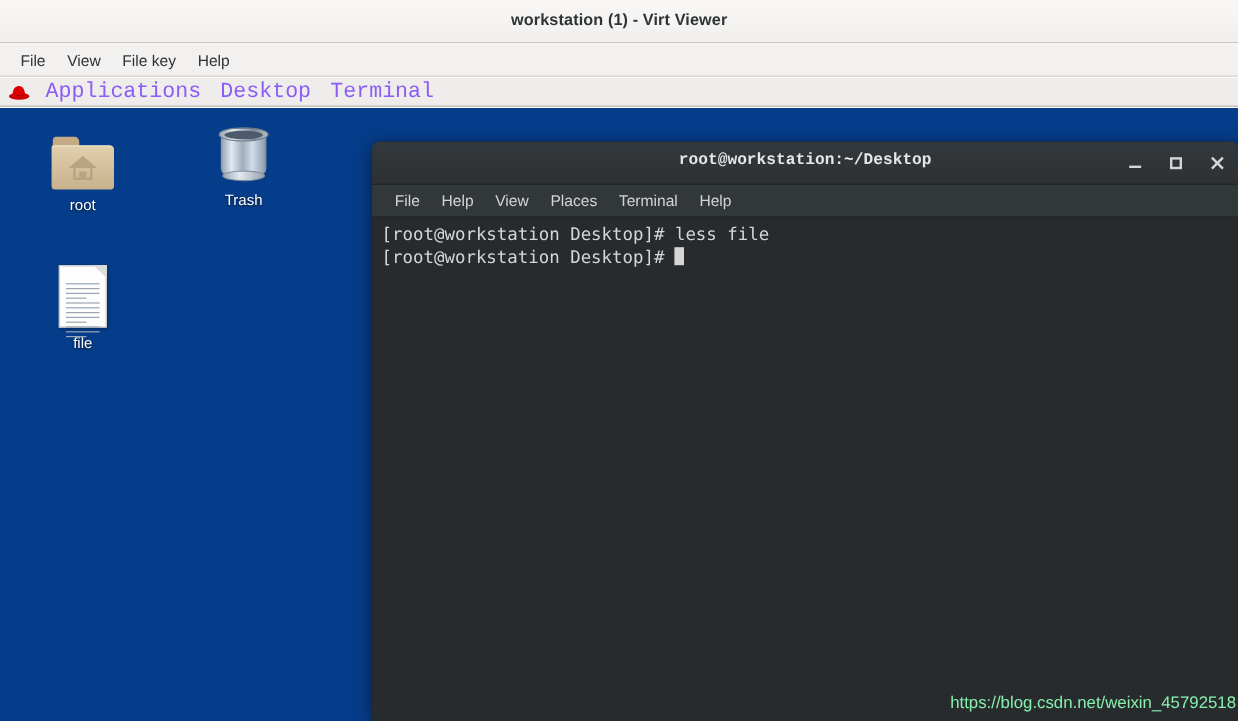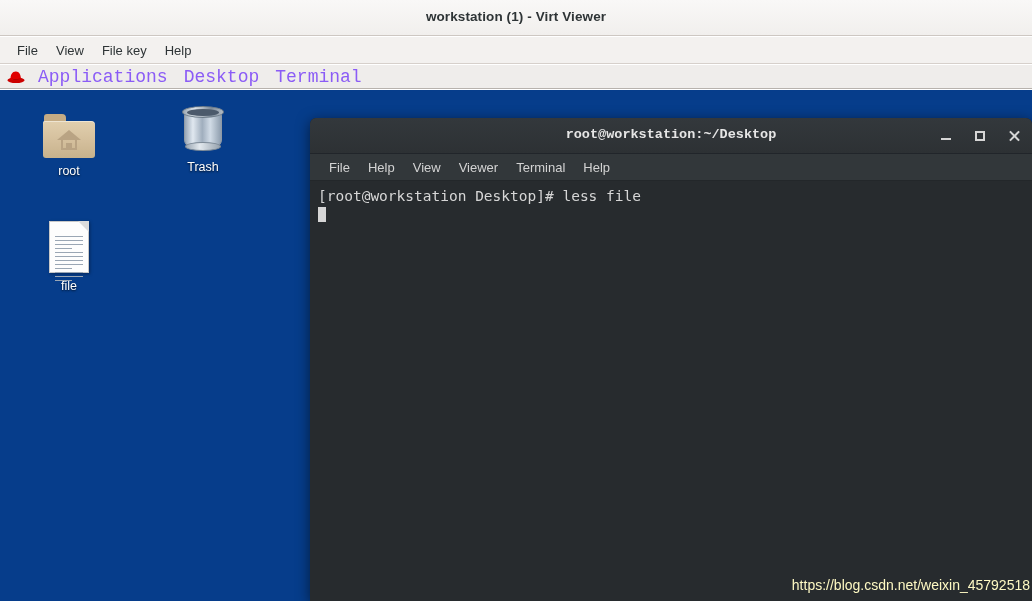--- a/index.html
+++ b/index.html
@@ -350,21 +350,21 @@
     height: 15px;
     background: #d6d6d6;
     vertical-align: -2px;
   }
   .watermark {
     position: absolute;
     right: 2px;
     bottom: 7px;
     font-family: "Liberation Sans", sans-serif;
     font-size: 14px;
-    color: #fef9c3;
+    color: #86efac;
     white-space: nowrap;
   }
 </style>
 </head>
 <body>
 
 <div id="screen">
 
   <div class="vv-titlebar">
     <div class="vv-title">workstation (1) - Virt Viewer</div>
@@ -450,27 +450,27 @@
           <div class="wbtn min"></div>
           <div class="wbtn max"></div>
           <div class="wbtn close"></div>
         </div>
       </div>
 
       <div class="term-menubar">
         <div class="term-menuitem">File</div>
         <div class="term-menuitem">Help</div>
         <div class="term-menuitem">View</div>
-        <div class="term-menuitem">Viewer</div>
+        <div class="term-menuitem">Places</div>
         <div class="term-menuitem">Terminal</div>
         <div class="term-menuitem">Help</div>
       </div>
 
       <div class="term-body">
         <div class="term-line">[root@workstation Desktop]# less file</div>
-        <div class="term-line"><span class="cursor"></span></div>
+        <div class="term-line"><span>[root@workstation Desktop]# </span><span class="cursor"></span></div>
         <div class="watermark">https://blog.csdn.net/weixin_45792518</div>
       </div>
 
     </div>
 
   </div>
 </div>
 
 </body></html>

